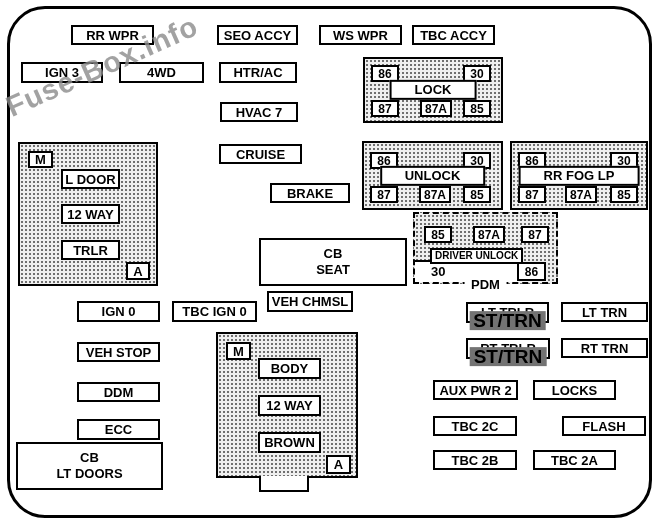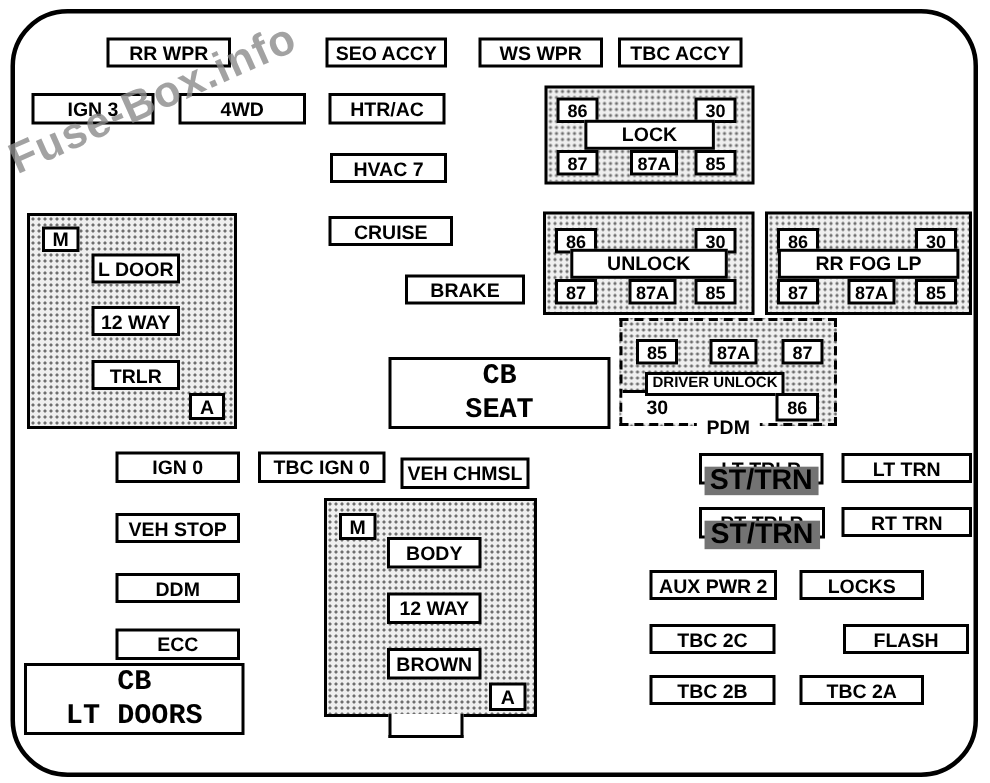--- a/index.html
+++ b/index.html
@@ -18,21 +18,21 @@
     text-decoration:underline;
   }
   .fuse{
     position:absolute;border:2px solid #000;background:#fff;box-sizing:border-box;
     display:flex;align-items:center;justify-content:center;
     font-size:13px;line-height:1;white-space:nowrap;
   }
   .breaker{
     position:absolute;border:2px solid #000;background:#fff;box-sizing:border-box;
     display:flex;flex-direction:column;align-items:center;justify-content:center;
-    font-size:19px;line-height:1.2;text-align:center;font-family:Liberation Mono, monospace;
+    font-size:13px;line-height:1.2;text-align:center;
   }
   .relay{position:absolute;border:2px solid #000;box-sizing:border-box;}
   .pin{
     position:absolute;border:2px solid #000;background:#fff;box-sizing:border-box;
     width:28px;height:17px;display:flex;align-items:center;justify-content:center;
     font-size:12px;line-height:1;
   }
   .pin.wide{width:32px;}
   .relay-label{
     position:absolute;left:50%;top:50%;transform:translate(-50%,-50%);
@@ -139,21 +139,21 @@
     <div class="pin wide" style="left:58px;top:12px">87A</div>
     <div class="pin" style="left:106px;top:12px">87</div>
     <div class="du-label">DRIVER UNLOCK</div>
     <div class="pdm-30">30</div>
     <div class="pin" style="left:102px;top:48px;width:29px;height:19px">86</div>
     <div class="pdm-name">PDM</div>
   </div>
 
   <div class="fuse" style="left:77px;top:301px;width:83px;height:21px">IGN 0</div>
   <div class="fuse" style="left:172px;top:301px;width:85px;height:21px">TBC IGN 0</div>
-  <div class="fuse" style="left:267px;top:305px;width:86px;height:21px">VEH CHMSL</div>
+  <div class="fuse" style="left:267px;top:291px;width:86px;height:21px">VEH CHMSL</div>
   <div class="fuse" style="left:77px;top:342px;width:83px;height:20px">VEH STOP</div>
   <div class="fuse" style="left:77px;top:382px;width:83px;height:20px">DDM</div>
   <div class="fuse" style="left:77px;top:419px;width:83px;height:21px">ECC</div>
 
   <div class="breaker" style="left:16px;top:442px;width:147px;height:48px">
     <div>CB</div>
     <div>LT DOORS</div>
   </div>
 
   <div class="conn stipple" style="left:216px;top:332px;width:142px;height:146px">

